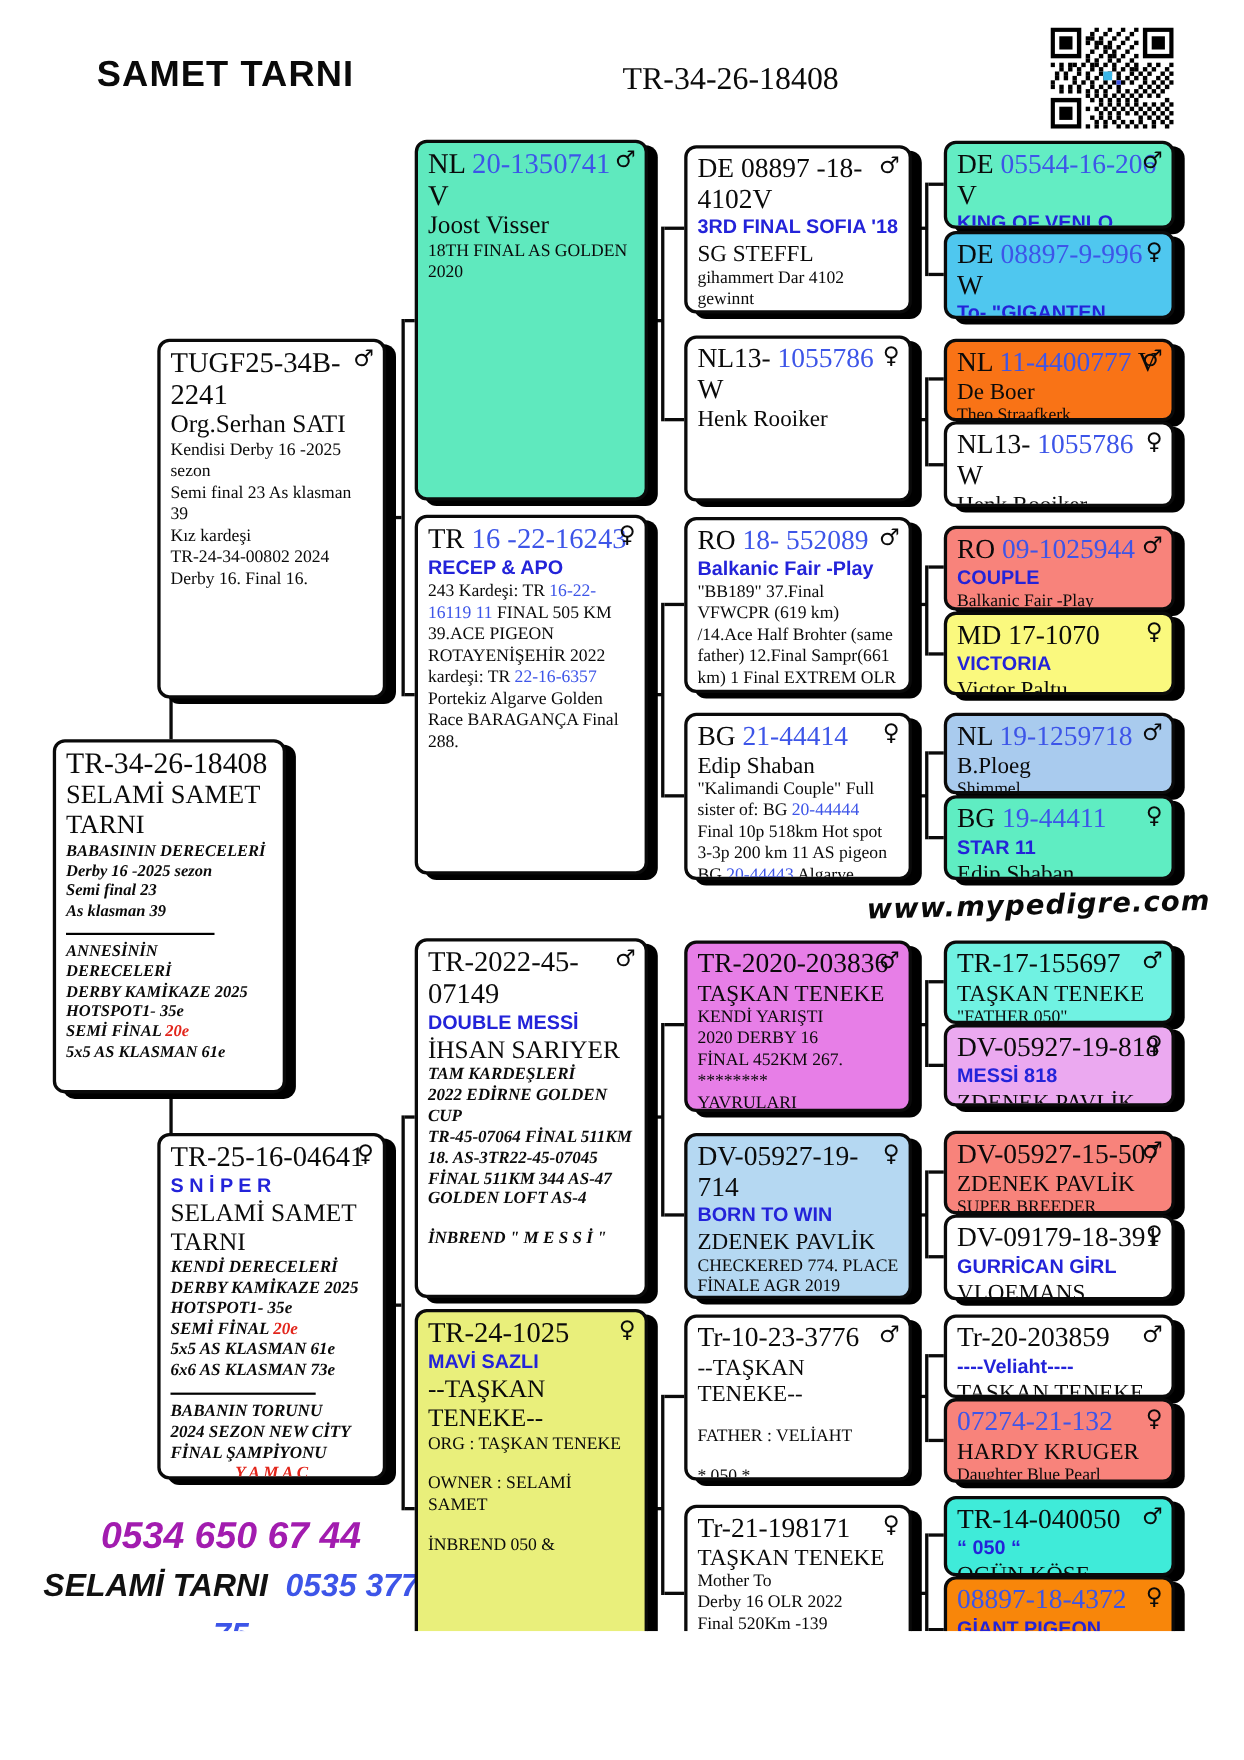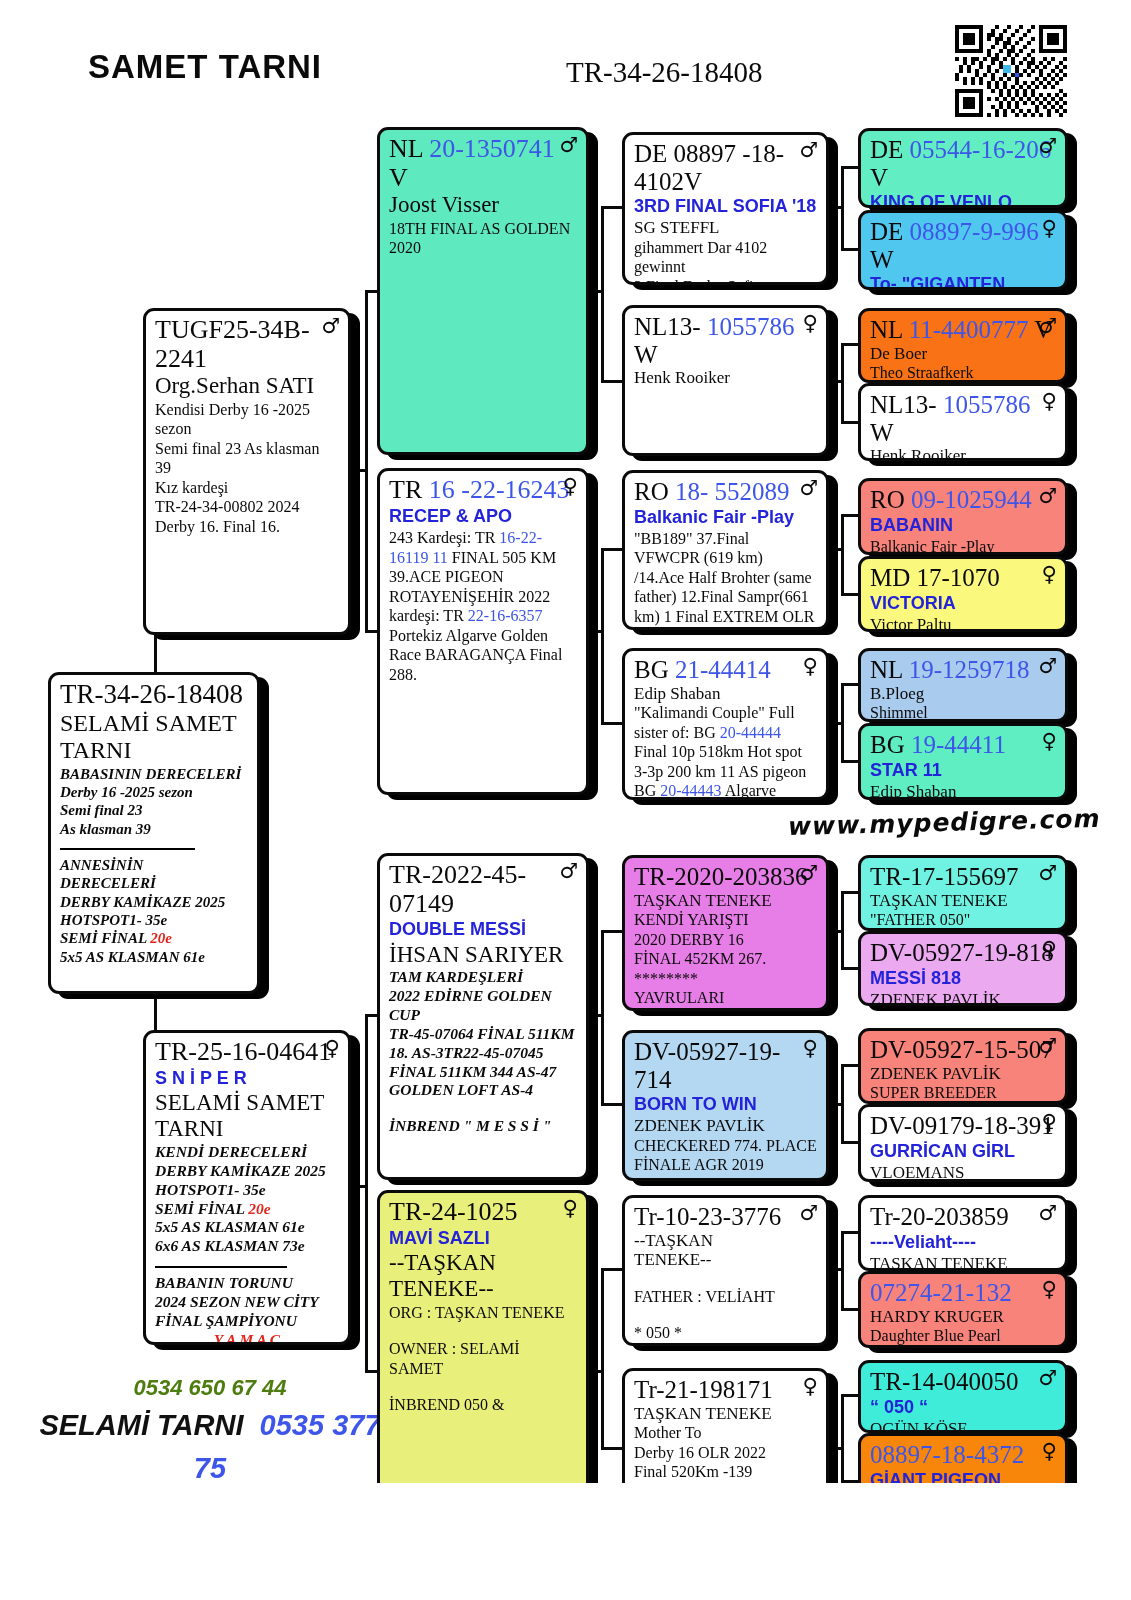--- a/index.html
+++ b/index.html
@@ -13,36 +13,36 @@
              font-style:italic;font-weight:bold;font-size:25px;transform:rotate(-1.5deg);
              letter-spacing:1px;}
   .tree{position:absolute;left:0;top:0;width:1131px;height:1600px;}
   .conn{position:absolute;background:#0a0a0a;z-index:1;}
   .box{position:absolute;border:3px solid #0a0a0a;border-radius:11px;background:#fff;
        box-shadow:9px 5px 0 0 #000;padding:5px 9px;overflow:hidden;box-sizing:border-box;z-index:2;}
   .sex{position:absolute;top:3px;right:8px;font-size:21px;font-family:"DejaVu Sans",sans-serif;}
   .ring{font-size:25px;line-height:1.1;}
   .col0 .ring{font-size:27px;}
   .col1 .ring,.col2 .ring{font-size:26px;}
-  .name{font-size:17px;line-height:1.15;}
+  .name{font-size:21px;line-height:1.15;}
   .col0 .name{font-size:24px;}
   .col1 .name,.col2 .name{font-size:23px;}
   .bluebold{font-family:"Liberation Sans",sans-serif;font-weight:bold;color:#2323D9;
             font-size:18px;line-height:1.3;}
   .body{font-size:16px;line-height:1.22;}
   .bi{font-size:15.5px;font-weight:bold;font-style:italic;line-height:1.22;}
   .col0 .bi{font-size:15px;}
   span.b{color:#3D55E8;}
   span.r{color:#E2251B;}
   .hr{border-top:2.5px solid #000;width:72%;margin:10px 0 6px;height:0;}
   .gap{height:17px;}
   .center{text-align:center;}
   .footer{position:absolute;left:25px;top:1372px;width:370px;text-align:center;
           font-family:"Liberation Sans",sans-serif;font-weight:bold;font-style:italic;}
-  .footer .f1{color:#4d7c0f;font-size:22px;line-height:1.45;}
+  .footer .f1{color:#a21caf;font-size:34px;line-height:1.45;}
   .footer .f2{font-size:29px;line-height:1.5;color:#111;}
   .footer .fblue{color:#3D55E8;}
   .footer .f3{font-size:29px;line-height:1.5;}
   .footer .f4{font-size:29px;line-height:1.5;color:#111;}
 </style>
 </head>
 <body>
 
 <div class="page">
   <div class="title">SAMET TARNI</div>
@@ -484,21 +484,21 @@
       </div>
       <div class="box col4" style="left: 858px; top: 383px; width: 210px; height: 78px; background: rgb(255, 255, 255);">
         <span class="sex">♀</span>
         <div class="ln ring"><span>NL13- </span><span class="b">1055786</span></div>
         <div class="ln ring"><span>W</span></div>
         <div class="ln name"><span>Henk Rooiker</span></div>
       </div>
       <div class="box col4" style="left: 858px; top: 478px; width: 210px; height: 77px; background: rgb(248, 131, 123);">
         <span class="sex">♂</span>
         <div class="ln ring"><span>RO </span><span class="b">09-1025944</span></div>
-        <div class="ln bluebold"><span>BABANIN</span></div>
+        <div class="ln bluebold"><span>COUPLE</span></div>
         <div class="ln body"><span>Balkanic Fair -Play</span></div>
       </div>
       <div class="box col4" style="left: 858px; top: 556px; width: 210px; height: 76px; background: rgb(250, 249, 126);">
         <span class="sex">♀</span>
         <div class="ln ring"><span>MD 17-1070</span></div>
         <div class="ln bluebold"><span>VICTORIA</span></div>
         <div class="ln name"><span>Victor Paltu</span></div>
       </div>
       <div class="box col4" style="left: 858px; top: 648px; width: 210px; height: 74px; background: rgb(169, 203, 238);">
         <span class="sex">♂</span>

